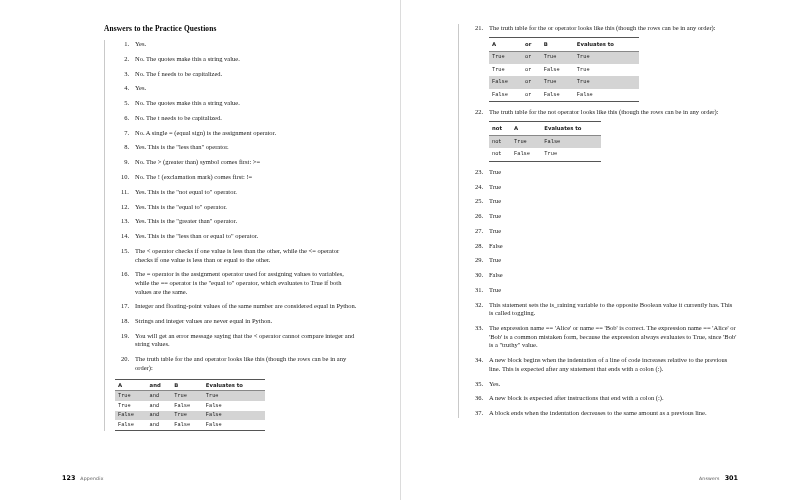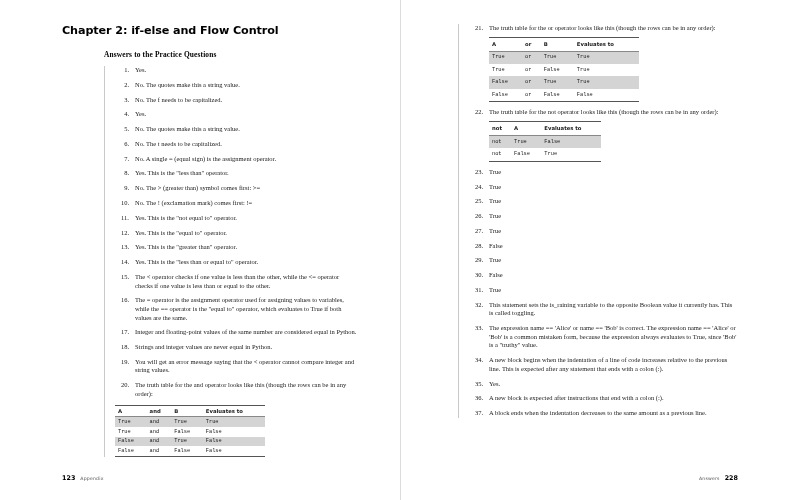--- a/index.html
+++ b/index.html
@@ -138,21 +138,20 @@
   .footer-left .pg { margin-right: 5px; }
   .footer-right .lbl { margin-right: 5px; }
 </style>
 </head>
 <body>
 
 <div class="spread">
   <div class="gutter"></div>
 
   <div class="page page-left">
-    <h1 class="chapter-title">Chapter 2: if-else and Flow Control</h1>
     <div class="section-head">Answers to the Practice Questions</div>
 
     <div class="answers">
       <ol class="qlist" id="left-list">
           <li>
             <span class="num">1.</span>
             <span class="body-text">Yes.</span>
           </li>
           <li>
             <span class="num">2.</span>
@@ -401,16 +400,16 @@
             <span class="body-text">A new block is expected after instructions that end with a colon (:).</span>
           </li>
           <li>
             <span class="num">37.</span>
             <span class="body-text">A block ends when the indentation decreases to the same amount as a previous line.</span>
           </li>
         </ol>
     </div>
 
     <div class="footer footer-right">
-      <span class="lbl">Answers</span><span class="pg">228</span>
+      <span class="lbl">Answers</span><span class="pg">301</span>
     </div>
   </div>
 </div>
 
 </body></html>

